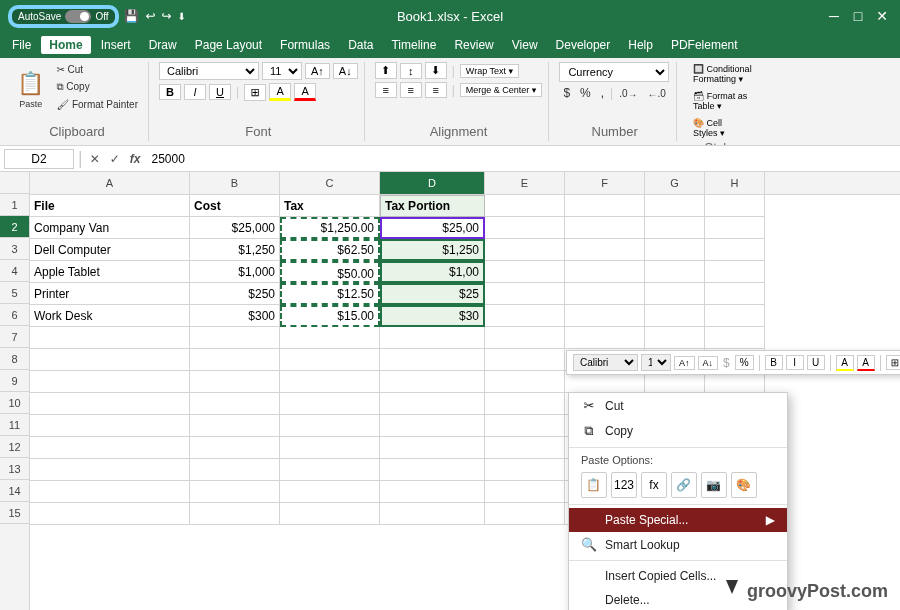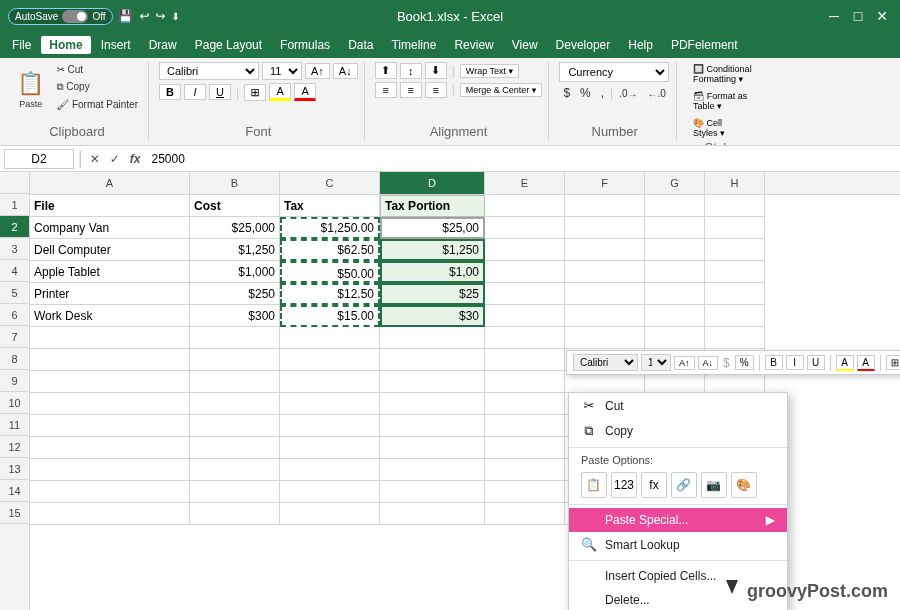--- a/index.html
+++ b/index.html
@@ -13,21 +13,21 @@
       display: flex;
       align-items: center;
       justify-content: space-between;
       padding: 0 8px;
       font-size: 12px;
     }
     .title-bar-left { display: flex; align-items: center; gap: 6px; }
     .title-bar-right { display: flex; align-items: center; gap: 4px; }
     .autosave-badge {
       background: #1a5c38;
-      border: 1px solid #7dd3fc;
+      border: 4px solid #7dd3fc;
       border-radius: 10px;
       padding: 1px 6px;
       font-size: 10px;
       display: flex; align-items: center; gap: 4px;
     }
     .autosave-toggle {
       background: #888;
       border-radius: 8px;
       width: 26px; height: 13px;
       position: relative;
@@ -256,21 +256,21 @@
       position: relative;
     }
     .grid-cell.header-row {
       font-weight: bold;
       background: white;
     }
     .grid-cell.selected-col {
       background: #e8f4e8;
     }
     .grid-cell.active-cell {
-      border: 2px solid #a3a3a3;
+      border: 2px solid #6d28d9;
       background: white;
     }
     .right-align { text-align: right; width: 100%; display: block; }
 
     
     .context-menu {
       position: absolute;
       left: 568px;
       top: 220px;
       background: white;
@@ -323,21 +323,21 @@
     }
 
     .ctx-item {
       padding: 5px 12px;
       cursor: pointer;
       display: flex;
       align-items: center;
       gap: 8px;
       color: #222;
     }
-    .ctx-item.active-item { background: #ec4899; color: white; }
+    .ctx-item.active-item { background: #7f1d1d; color: white; }
     .ctx-item .ctx-icon { width: 16px; text-align: center; font-size: 13px; }
     .ctx-separator { height: 1px; background: #e0e0e0; margin: 3px 0; }
     .ctx-submenu-arrow { margin-left: auto; color: #555; }
     .ctx-item.active-item .ctx-submenu-arrow { color: white; }
 
     .paste-options-header {
       padding: 3px 12px;
       font-size: 11px;
       color: #444;
       font-weight: normal;

